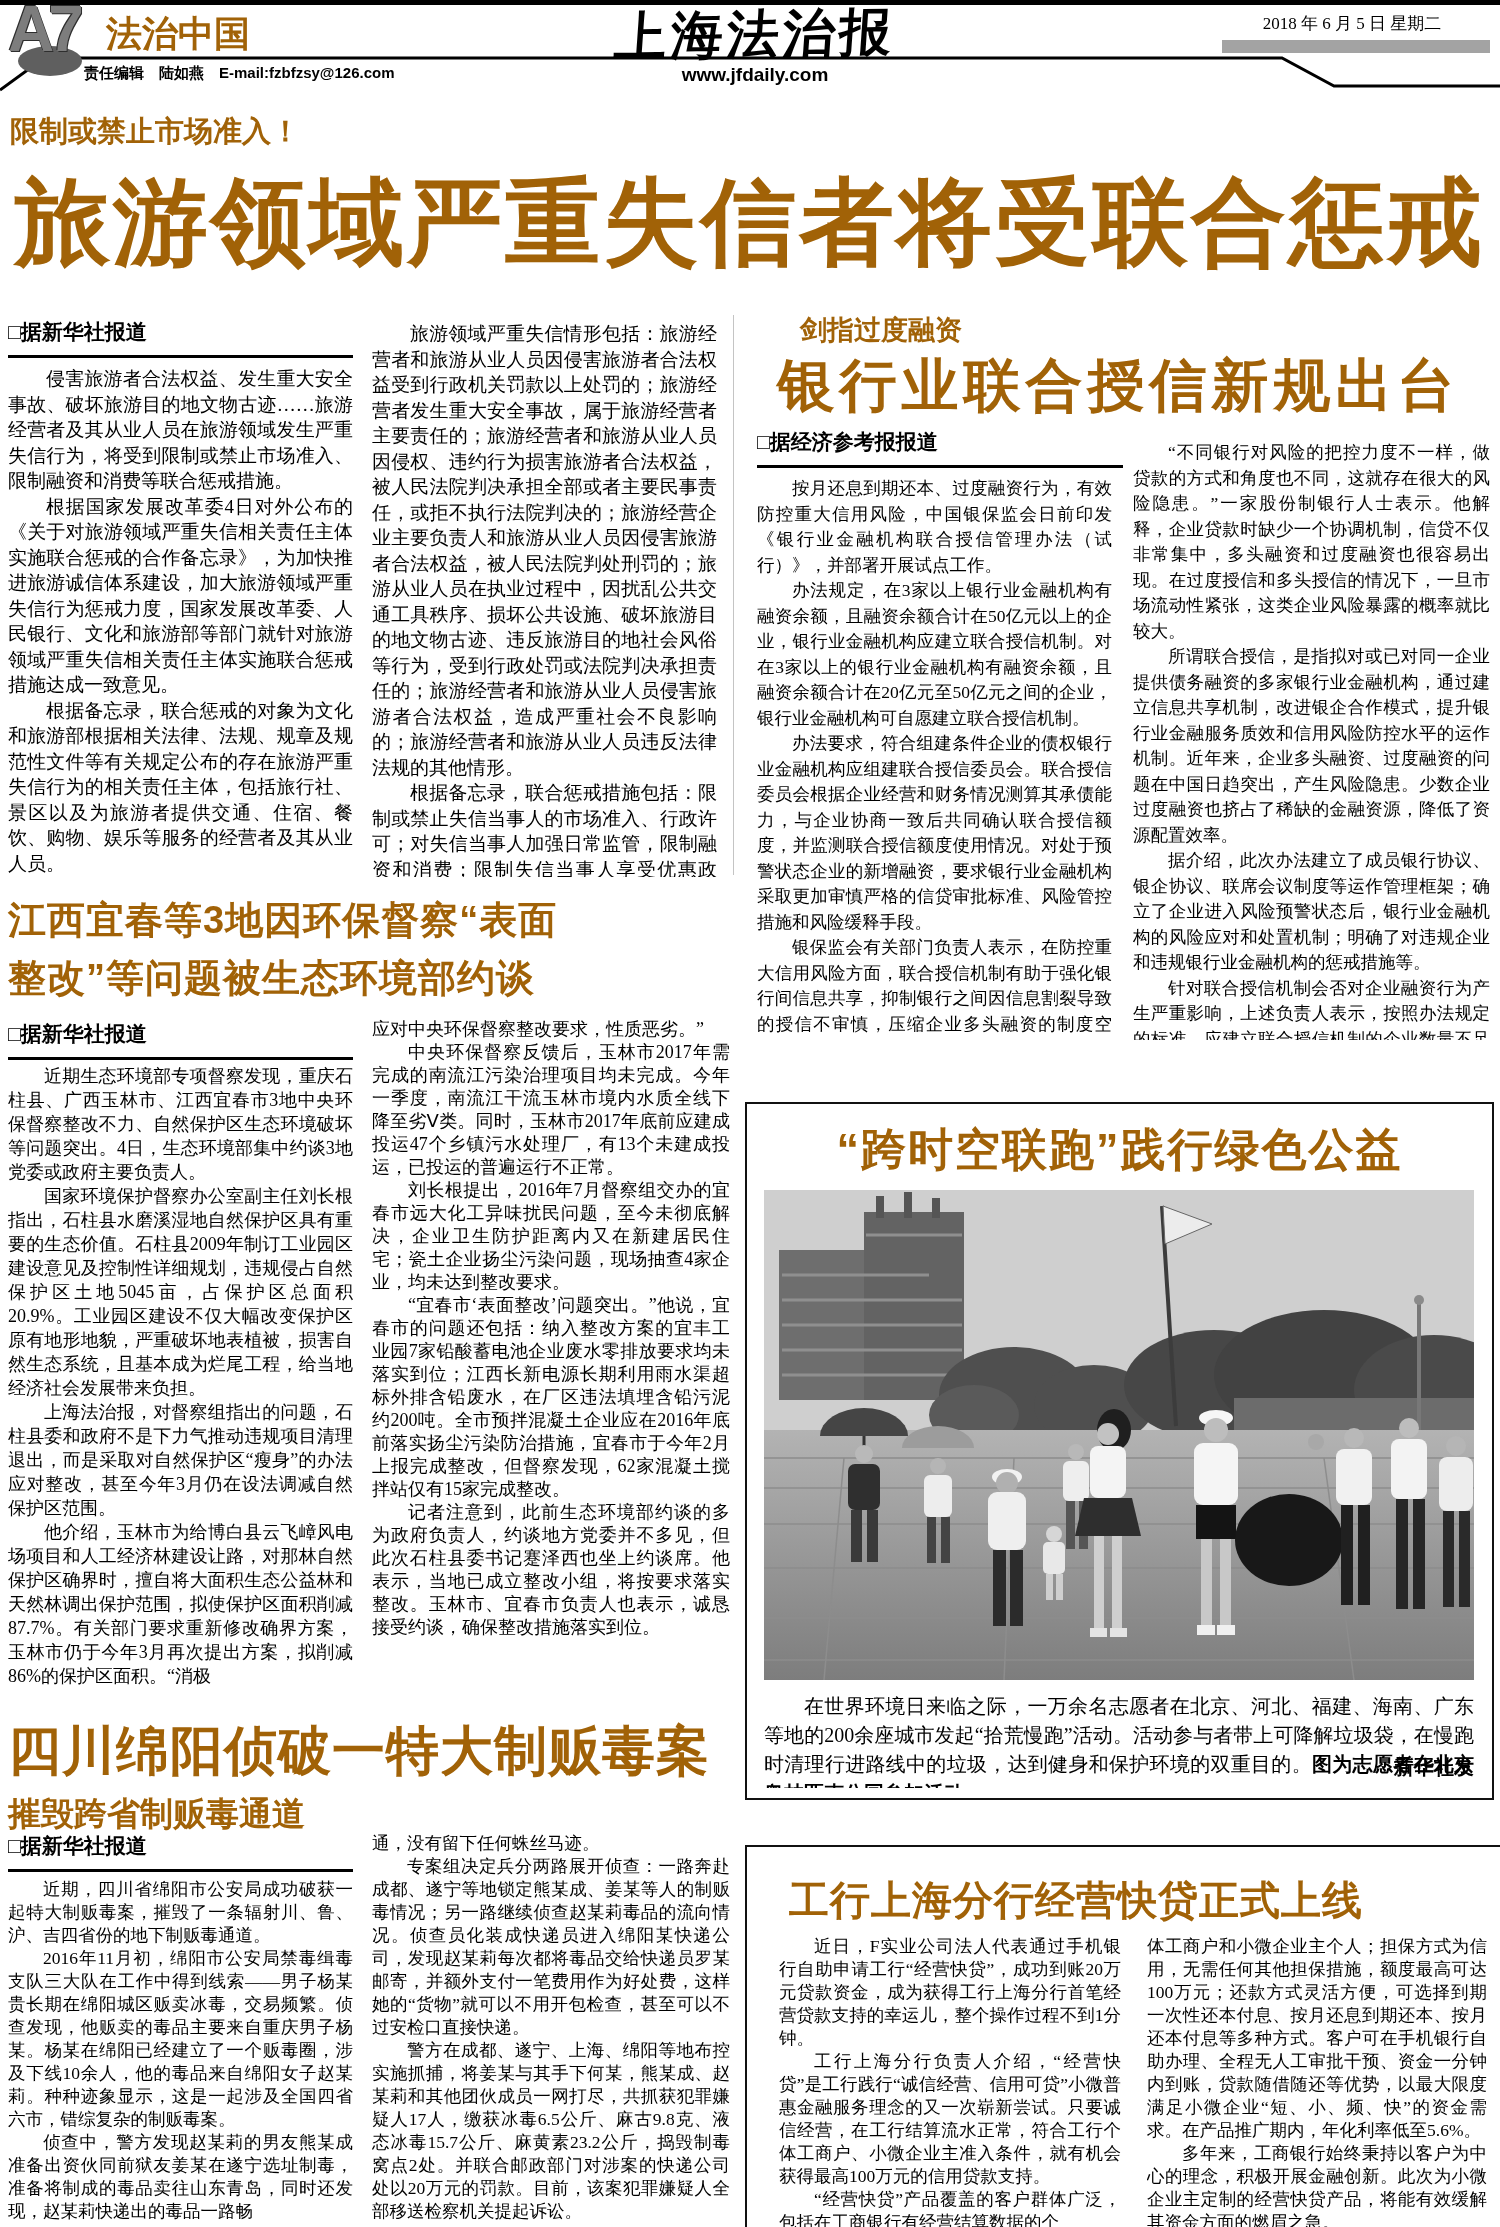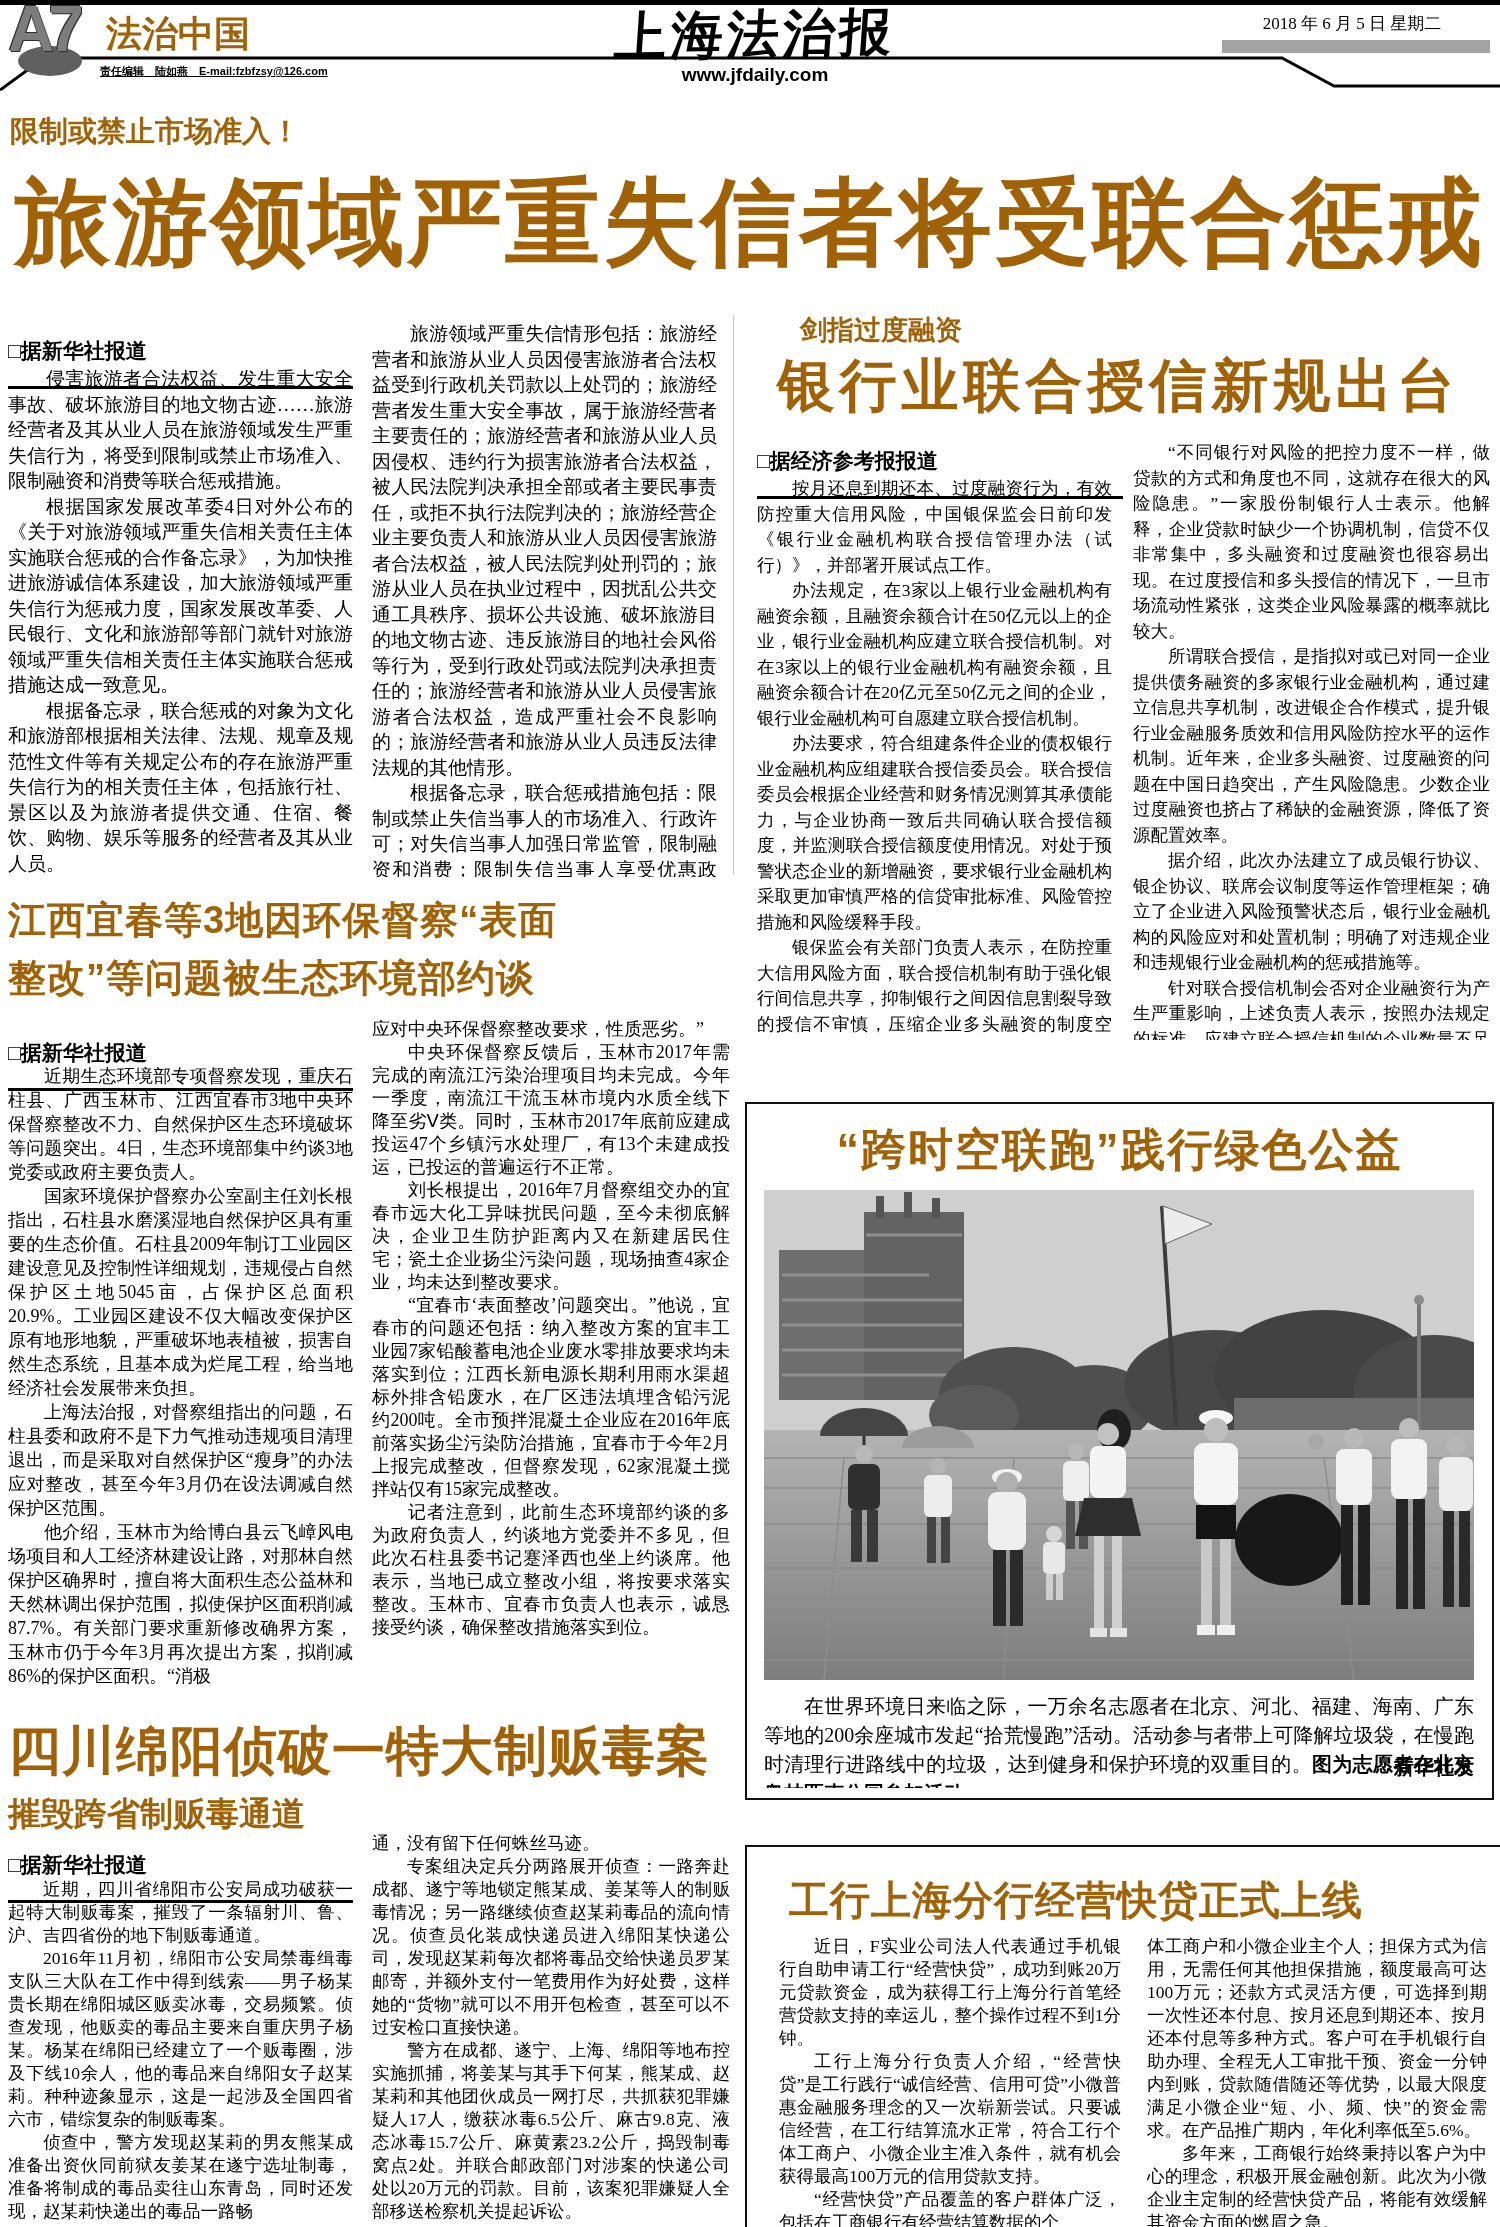--- a/index.html
+++ b/index.html
@@ -4,21 +4,21 @@
 <style>
   html,body{margin:0;padding:0;}
   body{width:1500px;height:2227px;position:relative;background:#fff;color:#000;
        font-family:"Liberation Serif",serif;overflow:hidden;}
   .abs{position:absolute;}
   .sans{font-family:"Liberation Sans",sans-serif;}
   .col{text-align:justify;overflow:hidden;}
   .col p{margin:0;text-indent:2em;}
   .col p.cont{text-indent:0;}
   .byline{font-family:"Liberation Sans",sans-serif;font-weight:bold;font-size:21px;
-          border-bottom:3px solid #000;padding-bottom:21px;margin-top:19px;}
+          border-bottom:3px solid #000;padding-bottom:9px;}
   .hl{font-family:"Liberation Sans",sans-serif;font-weight:900;color:#a16207;}
   .vline{width:1px;background:#c4c4c4;}
   .box{border:2px solid #111;box-sizing:border-box;background:#fff;}
   .capbold{font-family:"Liberation Sans",sans-serif;font-weight:bold;}
 </style>
 </head>
 <body>
 
 <div class="abs" style="left:0;top:0;width:1500px;height:5px;background:#000;"></div>
 
@@ -27,21 +27,21 @@
 </svg>
 
 <div class="abs" style="left:6px;top:2px;width:92px;height:86px;">
   <div class="abs" style="left:12px;top:44px;width:64px;height:30px;background:#5f5f5f;border-radius:50%;"></div>
   <div class="abs sans" style="left:2px;top:-10px;font-size:64px;font-weight:900;color:#7d7d7d;
               text-shadow:1px 1px 0 #2e2e2e, -1px -1px 0 #2e2e2e;letter-spacing:-6px;">A7</div>
 </div>
 
 <div class="abs hl" style="left:106px;top:10px;font-size:36px;">法治中国</div>
 
-<div class="abs sans" style="left:100px;top:64px;font-size:11px;font-weight:bold;text-decoration:underline;">责任编辑　陆如燕　E-mail:fzbfzsy@126.com</div>
+<div class="abs sans" style="left:84px;top:64px;font-size:15px;font-weight:bold;">责任编辑　陆如燕　E-mail:fzbfzsy@126.com</div>
 
 <div class="abs" style="left:595px;top:0px;width:320px;text-align:center;font-size:52px;font-weight:bold;
             transform:skewX(-5deg) rotate(-1deg);letter-spacing:4px;">上海法治报</div>
 
 <div class="abs sans" style="left:615px;top:64px;width:280px;text-align:center;font-size:19px;font-weight:bold;">www.jfdaily.com</div>
 
 <div class="abs" style="left:1212px;top:12px;width:280px;text-align:center;font-size:17px;">2018 年 6 月 5 日  星期二</div>
 
 <div class="abs" style="left:1222px;top:40px;width:268px;height:13px;background:#a3a3a3;"></div>
 

